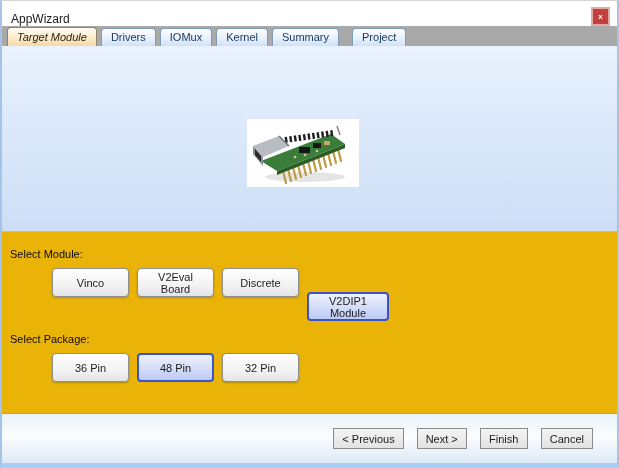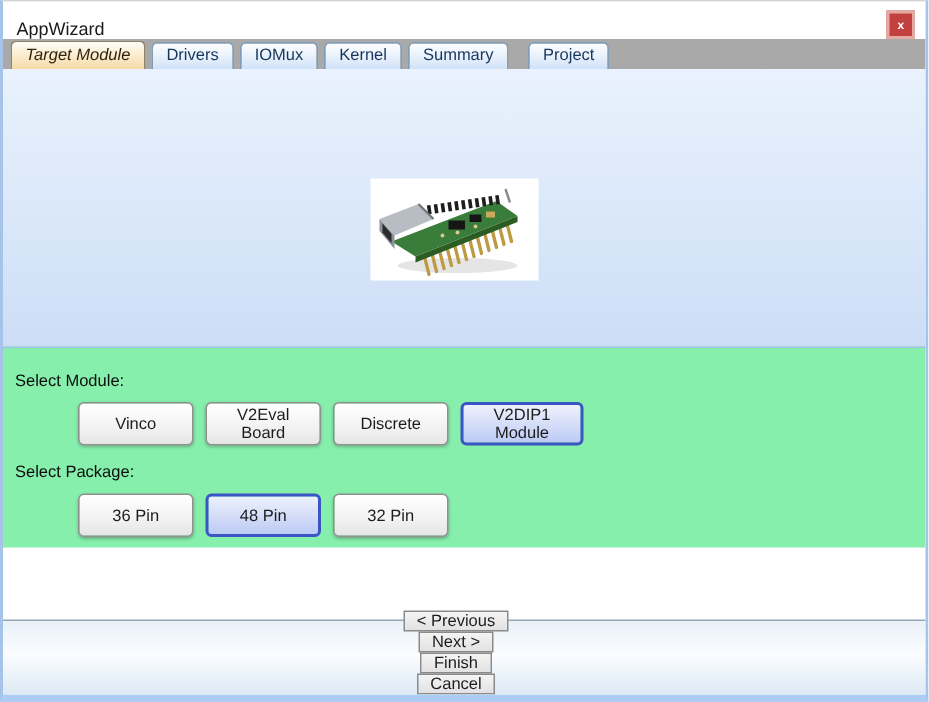--- a/index.html
+++ b/index.html
@@ -41,47 +41,47 @@
   
   .content-top {
     position:absolute; top:45px; left:0; right:0; height:185px;
     background:linear-gradient(#e9f2fd, #d5e4f8 70%, #cdddf6);
   }
   .photo-box {
     position:absolute; left:245px; top:73px; width:112px; height:68px;
     background:#ffffff;
   }
   .content-bottom {
-    position:absolute; top:230px; left:0; right:0; height:134px;
-    background:#86efac; border-top:1px solid #9fc0ea; box-sizing:border-box;
+    position:absolute; top:230px; left:0; right:0; height:182px;
+    background:#eab308; border-top:1px solid #9fc0ea; box-sizing:border-box;
     padding:16px 0 0 8px;
   }
   .section-label { font-size:11px; color:#0c0c0c; margin:0 0 8px 0; }
   .opt-row { display:flex; margin:0 0 12px 2px;padding-left:40px; }
   .opt {
     width:77px; height:29px; margin-right:8px; box-sizing:border-box;
     background:linear-gradient(#ffffff, #f2f2f2 60%, #e5e5e5);
     border:1px solid #8f8f8f; border-radius:4px;
     font-size:11px; color:#1c1c1c; font-family:"Liberation Sans", sans-serif;
     box-shadow:0 1px 2px rgba(60,60,60,0.35);
     display:flex; align-items:center; justify-content:center; cursor:default;
   }
-  .opt.wide { width:82px; }
+  .opt.wide { width:82px;margin-top:24px; }
   .opt.selected {
     border:2px solid #3b55c4;
     background:linear-gradient(#eef1fd, #d3dcf8 55%, #bccaf4);
     box-shadow:none;
   }
   
   .footer {
     position:absolute; left:0; right:0; bottom:0; height:50px;
     background:linear-gradient(#e9f1f9, #fbfdff 45%, #dde9f4);
     border-top:1px solid #96a5b5;
     display:flex; align-items:center; justify-content:flex-end;
-    padding-right:24px; box-sizing:border-box;flex-direction:column;
+    padding-right:24px; box-sizing:border-box;
   }
   .btn {
     height:21px; margin-left:13px; padding:0 8px; min-width:48px;
     background:linear-gradient(#f4f4f4, #e2e2e2); border:1px solid #8a8a8a;
     font-size:11px; color:#1c1c1c; font-family:"Liberation Sans", sans-serif;
     cursor:default;
   }
 </style>
 </head>
 <body>

